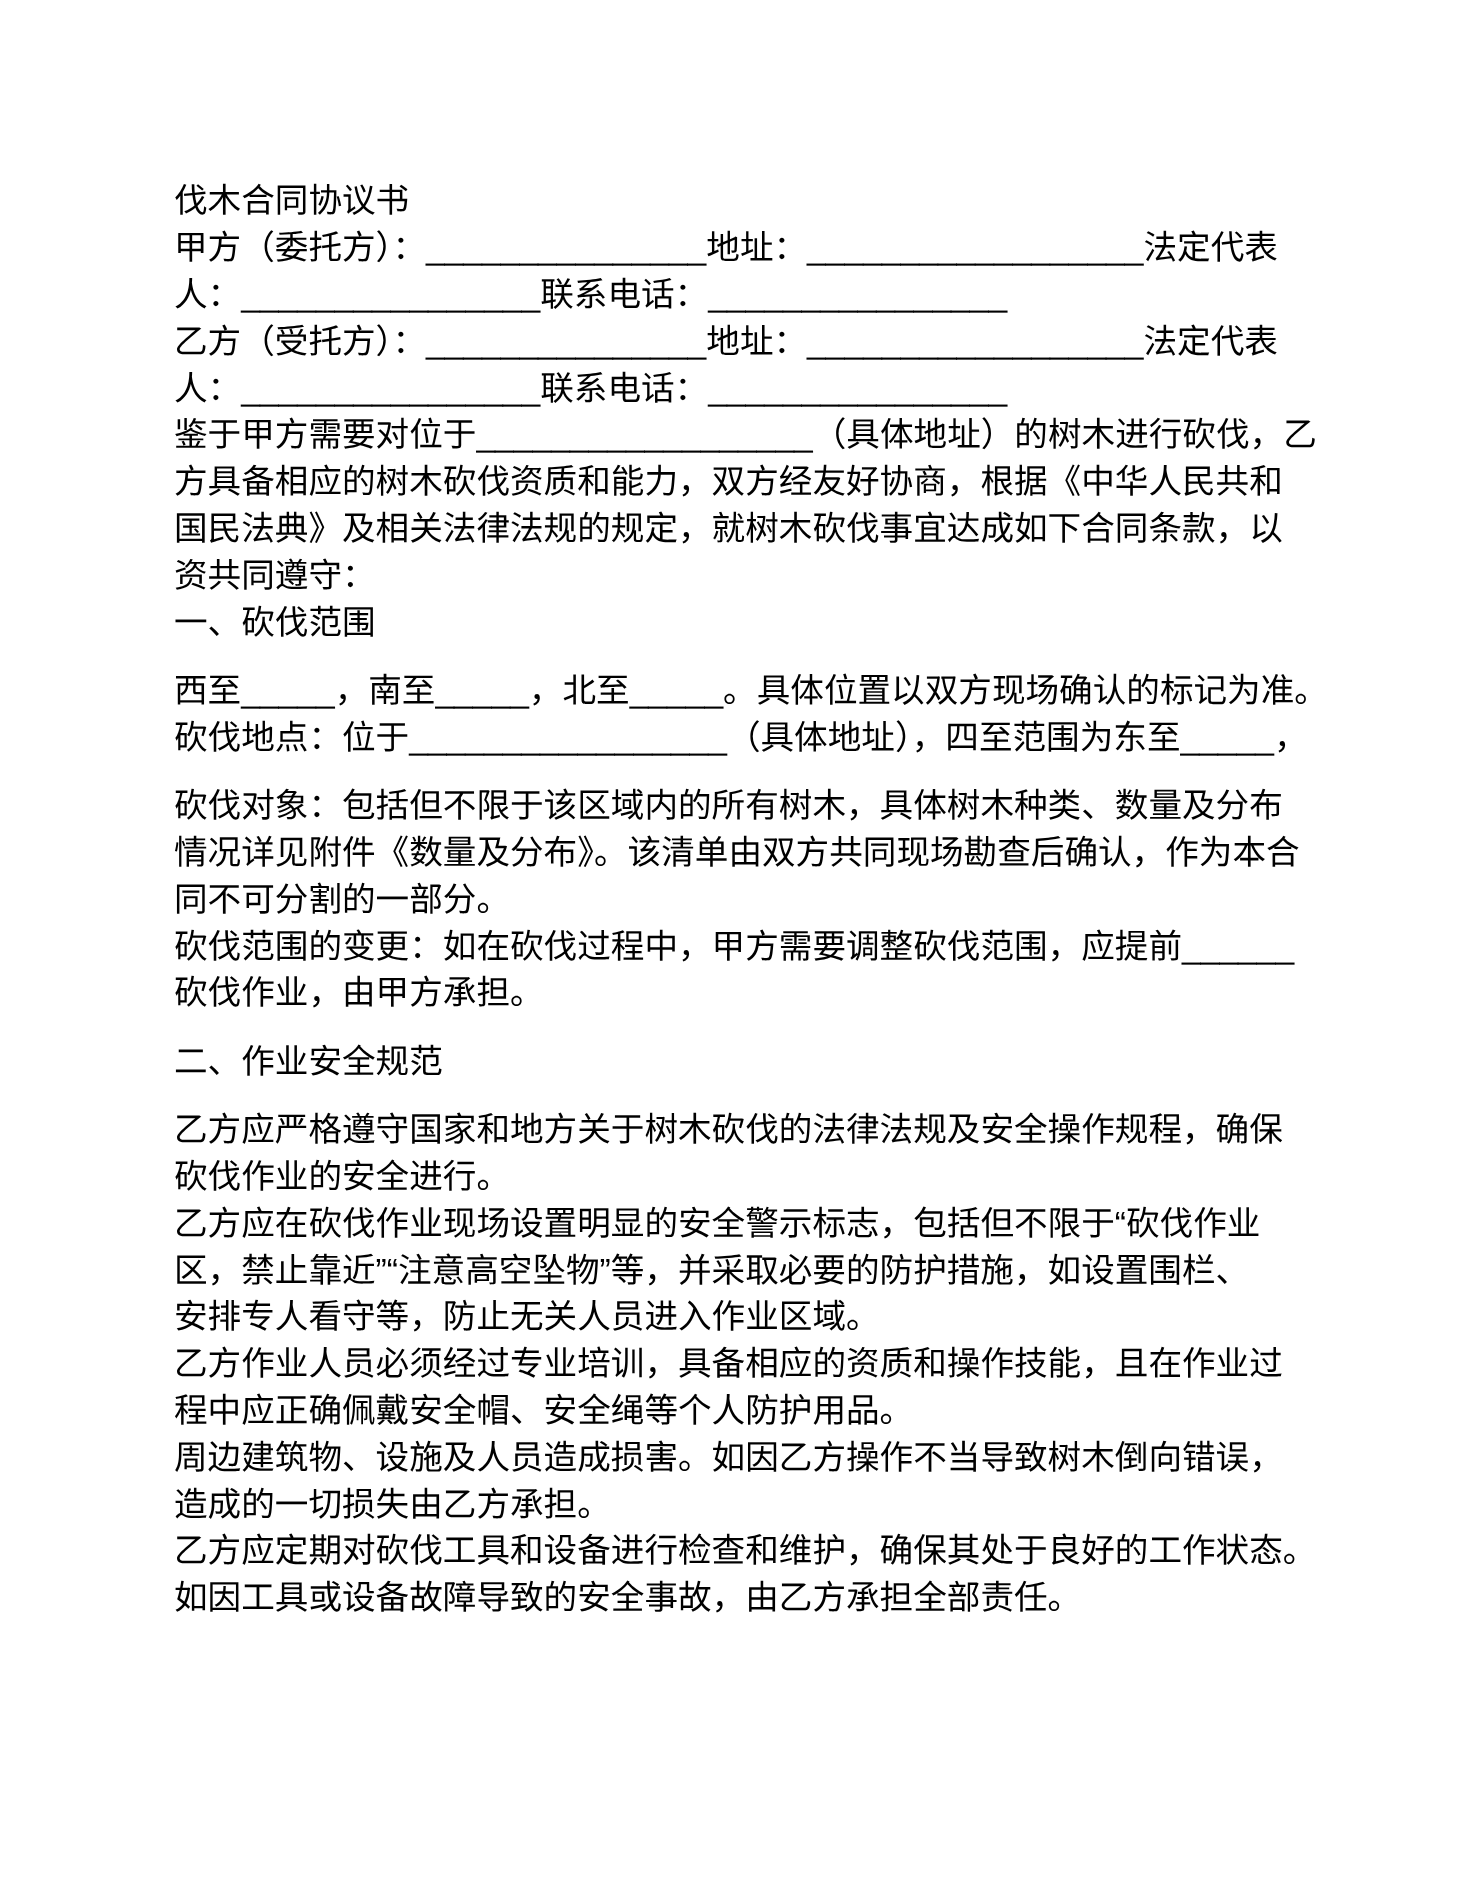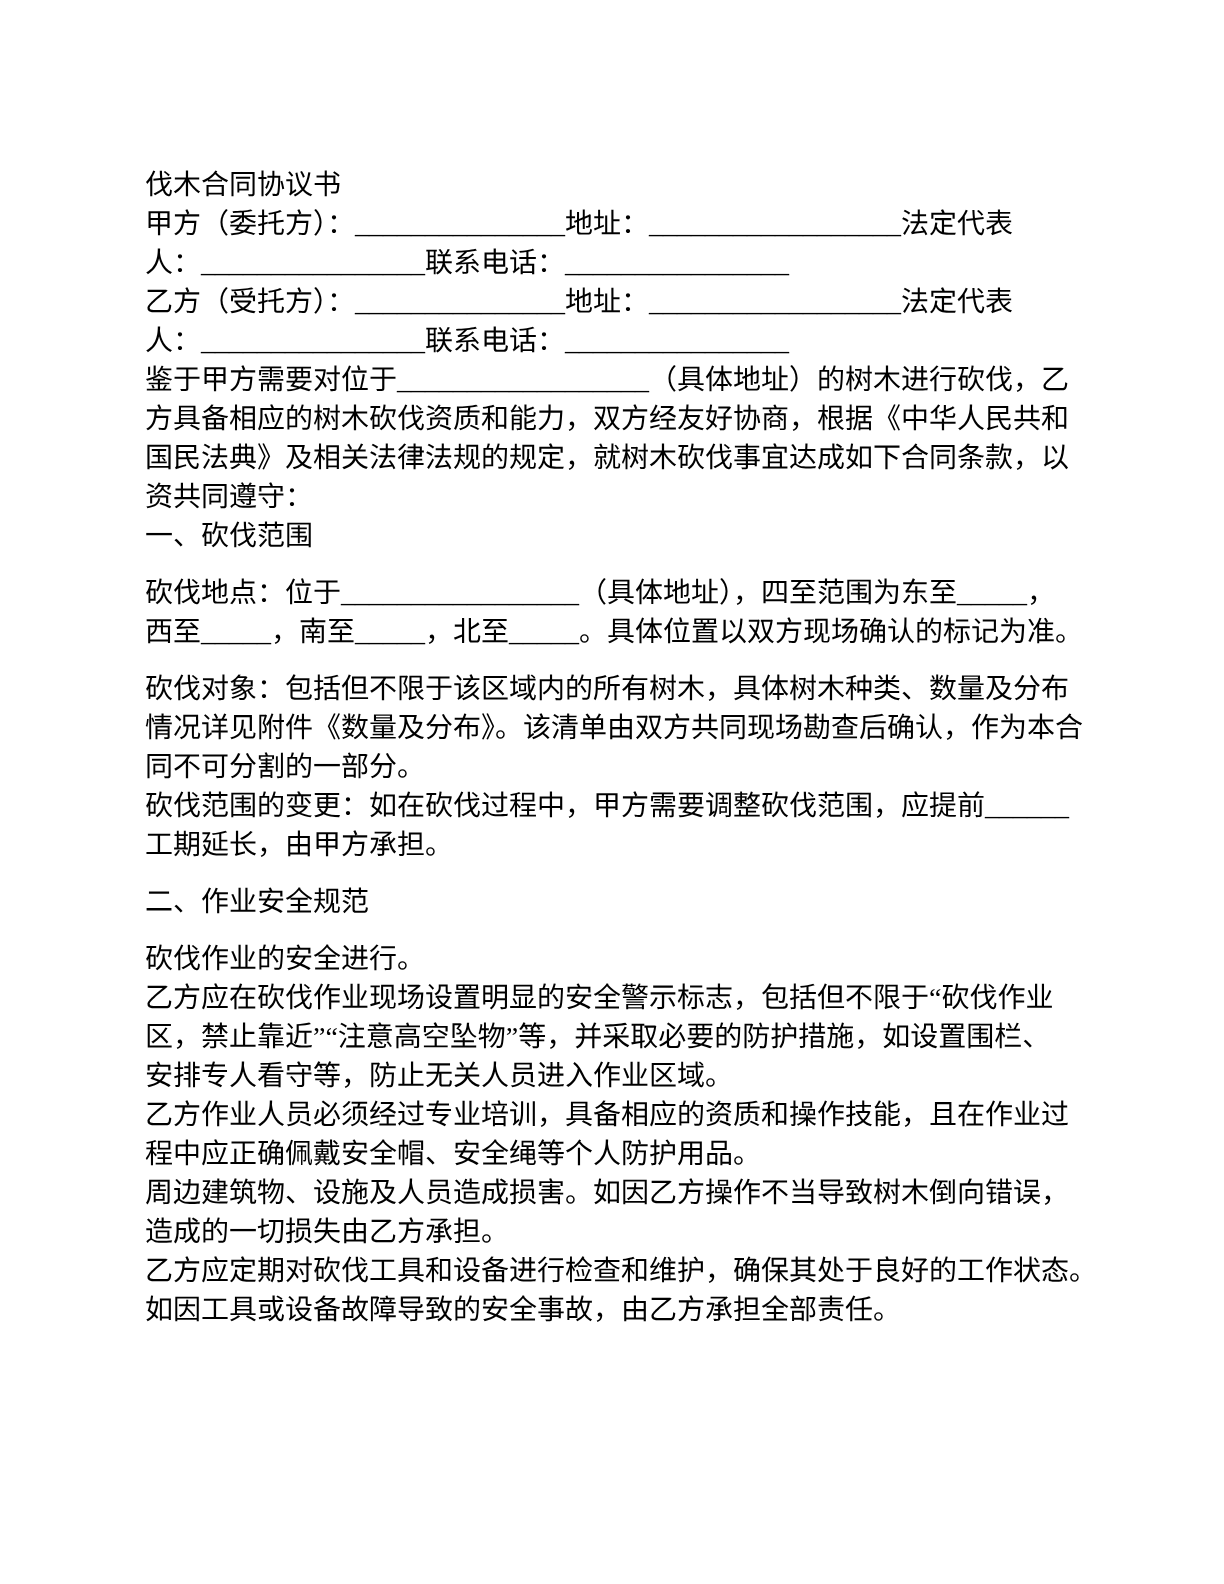--- a/index.html
+++ b/index.html
@@ -12,26 +12,25 @@
     position: relative;
     overflow: hidden;
     background: #ffffff;
   }
   .doc {
     position: absolute;
     left: 145px;
     top: 148px;
     width: 940px;
     color: #000000;
-    font-family: Liberation Serif, serif;
+    font-family: Liberation Sans, sans-serif;
     font-size: 28px;
     font-weight: 400;
     line-height: 39px;
     letter-spacing: 0;
-    margin-top: 17px;
   }
   .line {
     height: 39px;
     white-space: nowrap;
     overflow: visible;
   }
   .spacer {
     height: 18px;
   }
 </style>
@@ -44,31 +43,32 @@
       <div class="line">甲方（委托方）：_______________地址：__________________法定代表</div>
       <div class="line">人：________________联系电话：________________</div>
       <div class="line">乙方（受托方）：_______________地址：__________________法定代表</div>
       <div class="line">人：________________联系电话：________________</div>
       <div class="line">鉴于甲方需要对位于__________________（具体地址）的树木进行砍伐，乙</div>
       <div class="line">方具备相应的树木砍伐资质和能力，双方经友好协商，根据《中华人民共和</div>
       <div class="line">国民法典》及相关法律法规的规定，就树木砍伐事宜达成如下合同条款，以</div>
       <div class="line">资共同遵守：</div>
       <div class="line">一、砍伐范围</div>
       <div class="spacer"></div>
+      <div class="line">西至_____，南至_____，北至_____。具体位置以双方现场确认的标记为准。</div>
       <div class="line">砍伐地点：位于_________________（具体地址），四至范围为东至_____，</div>
-      <div class="line">西至_____，南至_____，北至_____。具体位置以双方现场确认的标记为准。</div>
       <div class="spacer"></div>
       <div class="line">砍伐对象：包括但不限于该区域内的所有树木，具体树木种类、数量及分布</div>
       <div class="line">情况详见附件《数量及分布》。该清单由双方共同现场勘查后确认，作为本合</div>
       <div class="line">同不可分割的一部分。</div>
       <div class="line">砍伐范围的变更：如在砍伐过程中，甲方需要调整砍伐范围，应提前______</div>
-      <div class="line">工期延长，由甲方承担。</div>
+      <div class="line">砍伐作业，由甲方承担。</div>
       <div class="spacer"></div>
       <div class="line">二、作业安全规范</div>
       <div class="spacer"></div>
+      <div class="line">乙方应严格遵守国家和地方关于树木砍伐的法律法规及安全操作规程，确保</div>
       <div class="line">砍伐作业的安全进行。</div>
       <div class="line">乙方应在砍伐作业现场设置明显的安全警示标志，包括但不限于“砍伐作业</div>
       <div class="line">区，禁止靠近”“注意高空坠物”等，并采取必要的防护措施，如设置围栏、</div>
       <div class="line">安排专人看守等，防止无关人员进入作业区域。</div>
       <div class="line">乙方作业人员必须经过专业培训，具备相应的资质和操作技能，且在作业过</div>
       <div class="line">程中应正确佩戴安全帽、安全绳等个人防护用品。</div>
       <div class="line">周边建筑物、设施及人员造成损害。如因乙方操作不当导致树木倒向错误，</div>
       <div class="line">造成的一切损失由乙方承担。</div>
       <div class="line">乙方应定期对砍伐工具和设备进行检查和维护，确保其处于良好的工作状态。</div>
       <div class="line">如因工具或设备故障导致的安全事故，由乙方承担全部责任。</div>

